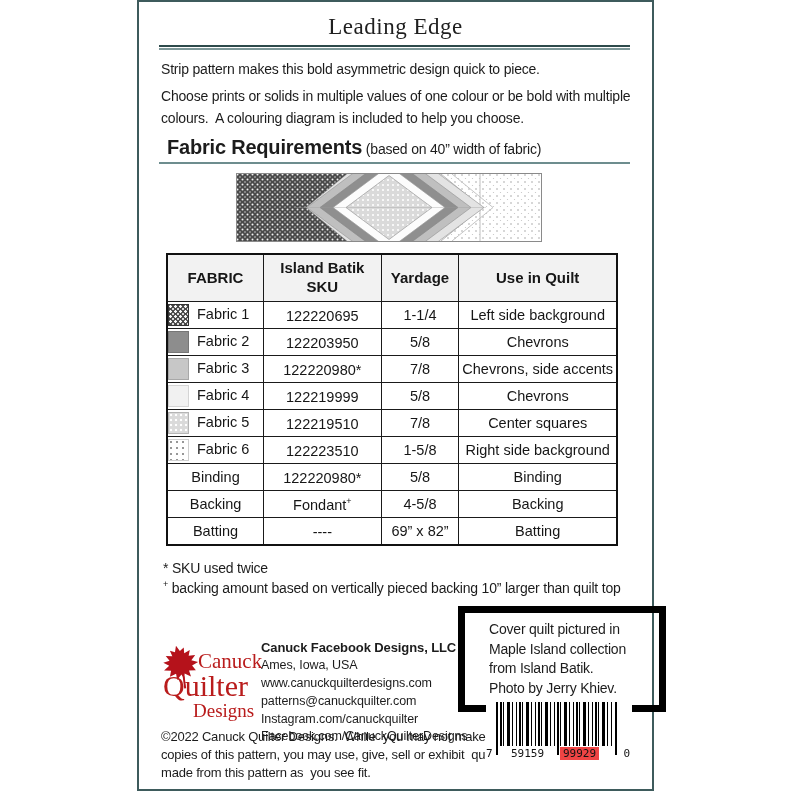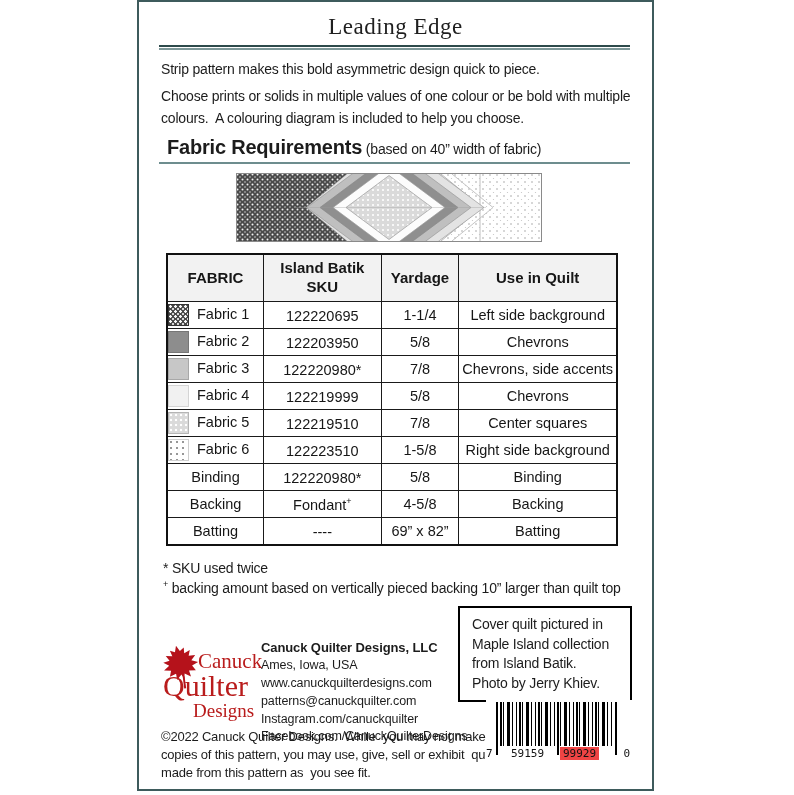--- a/index.html
+++ b/index.html
@@ -47,22 +47,22 @@
       background-image:radial-gradient(circle at 2px 2px,#fff 1.2px,transparent 1.6px);
       background-size:5px 5px;}
   .sw-white-dots{background-color:#fff;border-color:#cfcfcf;
       background-image:radial-gradient(circle at 2px 2px,#979797 .8px,transparent 1.2px);
       background-size:6px 6px;}
   sup{font-size:9px;}
 
   .footnote{position:absolute;left:24px;font-size:14px;letter-spacing:-.2px;white-space:pre-wrap;}
 
   
-  .cover-box{position:absolute;left:319px;top:604px;width:146px;border:2px solid #000000;
-             padding:7px 12px;font-size:14px;line-height:1.4;letter-spacing:-.2px;white-space:pre-wrap;}
+  .cover-box{position:absolute;left:319px;top:604px;width:146px;border:7px solid #000000;
+             padding:7px 24px;font-size:14px;line-height:1.4;letter-spacing:-.2px;white-space:pre-wrap;}
 
   
   .logo{position:absolute;left:22px;top:634px;width:126px;height:92px;
         font-family:"Liberation Serif",serif;color:#b91c1c;}
   .logo .leaf{position:absolute;left:0;top:8px;}
   .logo .l1{position:absolute;left:37px;top:13px;font-size:21px;}
   .logo .l2{position:absolute;left:2px;top:33px;font-size:30px;}
   .logo .l3{position:absolute;left:32px;top:64px;font-size:19px;}
 
   
@@ -224,21 +224,21 @@
           <path d="M17.1,30 L18.9,30 L17.6,41 L15.8,40.8 Z"></path>
         </g>
       </svg>
     </span>
     <span class="l1">Canuck</span>
     <span class="l2">Quilter</span>
     <span class="l3">Designs</span>
   </div>
 
   <div class="company">
-    <div class="co-name">Canuck Quilter Designs, LLC</div>
+    <div class="co-name">Canuck Facebook Designs, LLC</div>
     <div>Ames, Iowa, USA</div>
     <div>www.canuckquilterdesigns.com</div>
     <div>patterns@canuckquilter.com</div>
     <div>Instagram.com/canuckquilter</div>
     <div>Facebook.com/CanuckQuilterDesigns</div>
   </div>
 
   <div class="copyright">©2022 Canuck Quilter Designs.  While  you may not make copies of this pattern, you may use, give, sell or exhibit  quilts made from this pattern as  you see fit.</div>
 
   <div class="barcode">

